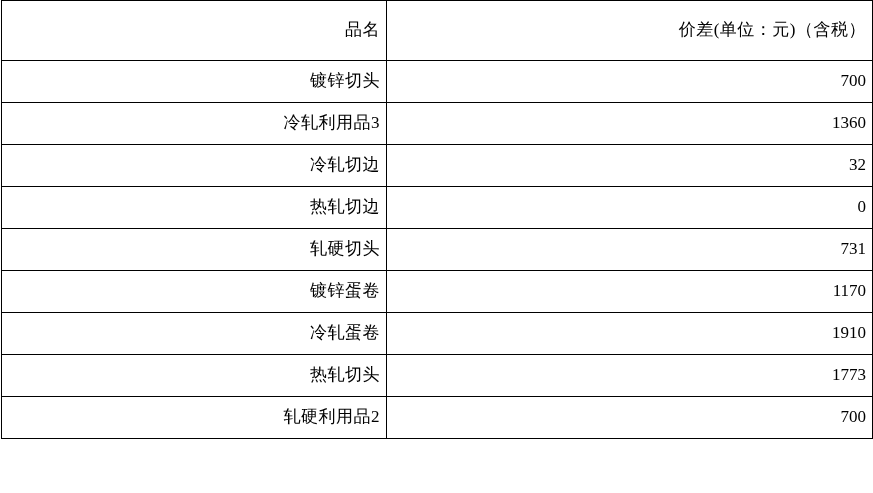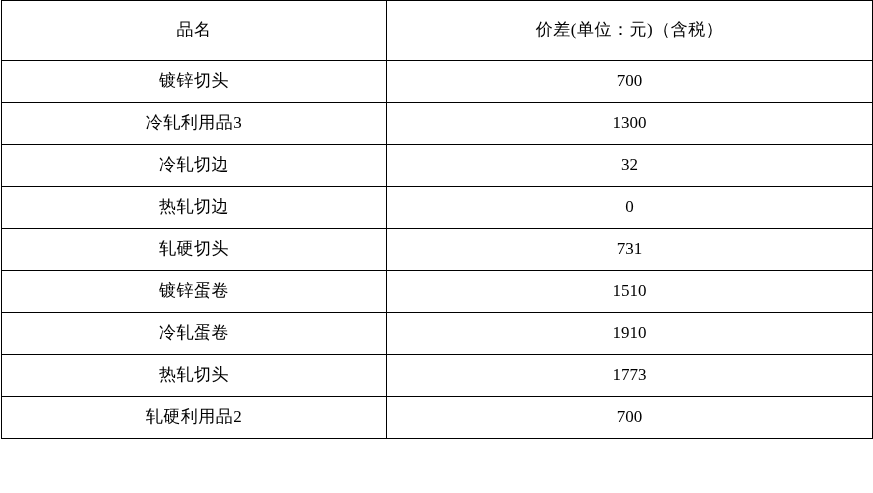--- a/index.html
+++ b/index.html
@@ -24,21 +24,21 @@
     border-collapse: collapse;
     width: 871px;
     margin: 0 1px;
     table-layout: fixed;
   }
   table.price-table col.col-name { width: 385px; }
   table.price-table col.col-diff { width: 486px; }
   table.price-table th,
   table.price-table td {
     border: 1px solid #000000;
-    text-align: center;
+    text-align: right;
     vertical-align: middle;
     font-weight: normal;
     font-size: 17px;
     line-height: 1.2;
     padding: 0;
     height: 41px;
   }
   table.price-table tr.header-row th {
     height: 59px;
     font-size: 17px;
@@ -78,21 +78,21 @@
           </td>
         <td>
             <span class="cell-inner num">700</span>
           </td>
       </tr>
       <tr>
         <td>
             <span class="cell-inner">冷轧利用品3</span>
           </td>
         <td>
-            <span class="cell-inner num">1300</span>
+            <span class="cell-inner num">1360</span>
           </td>
       </tr>
       <tr>
         <td>
             <span class="cell-inner">冷轧切边</span>
           </td>
         <td>
             <span class="cell-inner num">32</span>
           </td>
       </tr>
@@ -110,21 +110,21 @@
           </td>
         <td>
             <span class="cell-inner num">731</span>
           </td>
       </tr>
       <tr>
         <td>
             <span class="cell-inner">镀锌蛋卷</span>
           </td>
         <td>
-            <span class="cell-inner num">1510</span>
+            <span class="cell-inner num">1170</span>
           </td>
       </tr>
       <tr>
         <td>
             <span class="cell-inner">冷轧蛋卷</span>
           </td>
         <td>
             <span class="cell-inner num">1910</span>
           </td>
       </tr>

